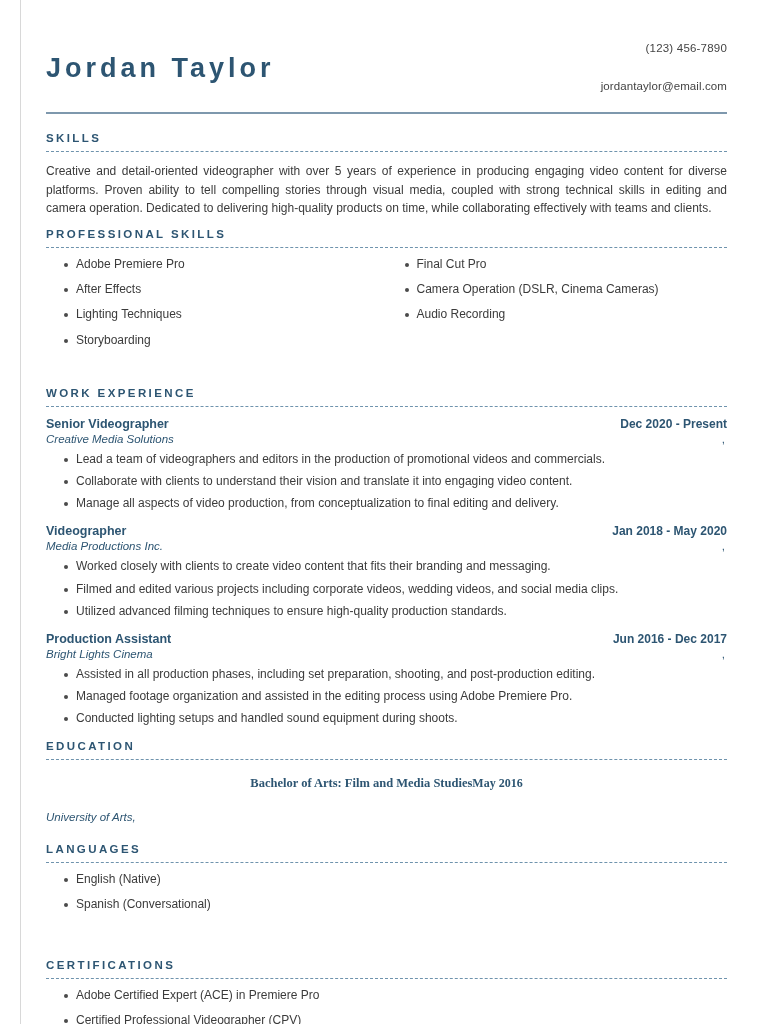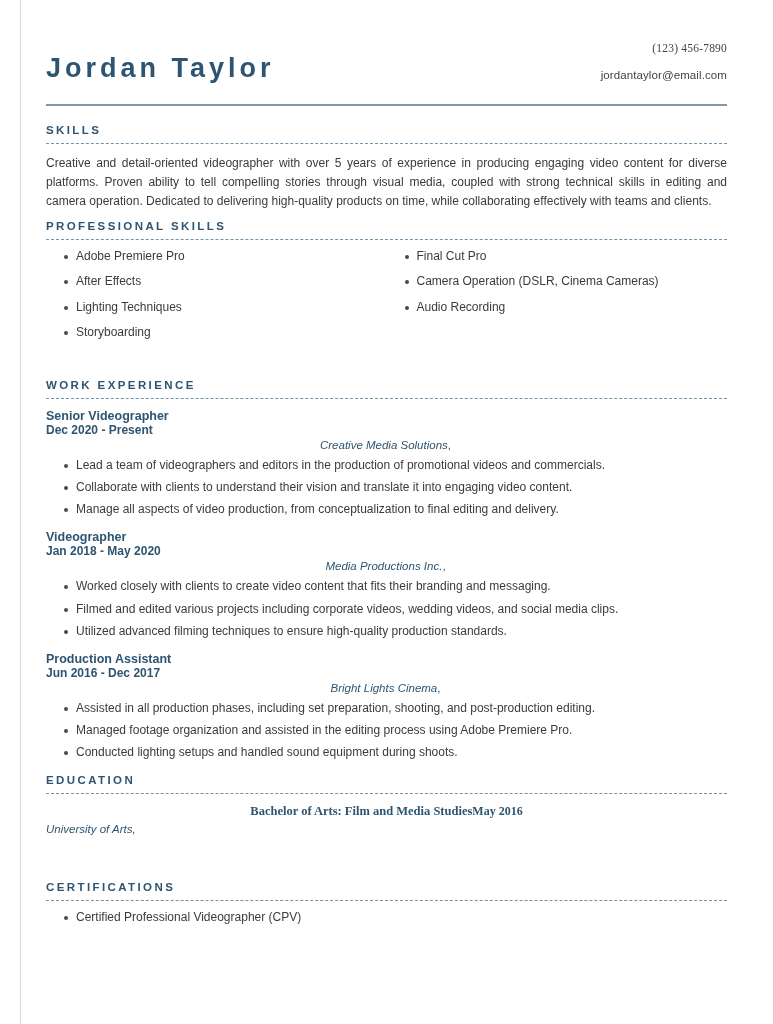--- a/index.html
+++ b/index.html
@@ -42,21 +42,21 @@
     margin: 16px 0 0 0;
     white-space: nowrap;
   }
   .contact {
     text-align: right;
     font-size: 11.5px;
     color: #444;
     padding-top: 6px;
     line-height: 1.1;
   }
-  .contact .phone { margin-bottom: 14px; letter-spacing: 0.2px; font-family: Liberation Serif, serif; }
+  .contact .phone { margin-bottom: 25px; letter-spacing: 0.2px; }
   .contact .email { letter-spacing: 0.1px; padding-left: 11px; }
 
   .top-rule {
     border-top: 2px solid #7e98ad;
     margin: 4px 0 18px 0;
   }
 
   
   .section { margin-bottom: 4px; }
   .section-title {
@@ -107,37 +107,36 @@
     height: 4px;
     border-radius: 50%;
     background: #4a4a4a;
   }
 
   
   .job { margin-bottom: 14px; }
   .job-head {
     display: flex;
     justify-content: space-between;
-    align-items: flex-start;
-    flex-direction: column;
+    align-items: center;
   }
   .job-title {
     font-size: 12.5px;
     font-weight: bold;
     color: #2d5572;
   }
   .job-dates {
     font-size: 12px;
     font-weight: bold;
     color: #2d5572;
     white-space: nowrap;
   }
   .job-sub-row {
     display: flex;
-    justify-content: center;
+    justify-content: space-between;
     align-items: baseline;
   }
   .job-company {
     font-size: 11.5px;
     font-style: italic;
     color: #2d5572;
     margin-top: 2px;
   }
   .job-comma {
     font-size: 11.5px;
@@ -159,26 +158,27 @@
   }
   .edu-degree {
     font-size: 12.5px;
     font-weight: bold;
     color: #2d5572;
   }
   .edu-date {
     font-size: 12px;
     font-weight: bold;
     color: #2d5572;
+    margin-top: 6px;
   }
   .edu-school {
     font-size: 11.5px;
     font-style: italic;
     color: #2d5572;
-    margin-top: 4px;
+    margin-top: 20px;
   }
   .gap-sm { height: 6px; }
   .gap-md { height: 14px; }
   .gap-lg { height: 26px; }
 </style>
 </head>
 <body>
 
 <div class="left-rule"></div>
 
@@ -281,24 +281,33 @@
     <div class="dashed"></div>
     <div class="edu-head">
       <span class="edu-degree">Bachelor of Arts: Film and Media Studies</span>
       <span class="edu-date">May 2016</span>
     </div>
     <div class="edu-school">University of Arts,</div>
   </div>
 
   <div class="gap-sm"></div>
 
+  <div class="section">
+    <div class="section-title">LANGUAGES</div>
+    <div class="dashed"></div>
+    <ul class="bullets">
+      <li>English (Native)</li>
+      <li>Spanish (Conversational)</li>
+    </ul>
+  </div>
 
   <div class="gap-lg"></div>
 
   <div class="section">
     <div class="section-title">CERTIFICATIONS</div>
     <div class="dashed"></div>
     <ul class="bullets">
+      <li>Adobe Certified Expert (ACE) in Premiere Pro</li>
       <li>Certified Professional Videographer (CPV)</li>
     </ul>
   </div>
 
 </div>
 
 </body></html>

